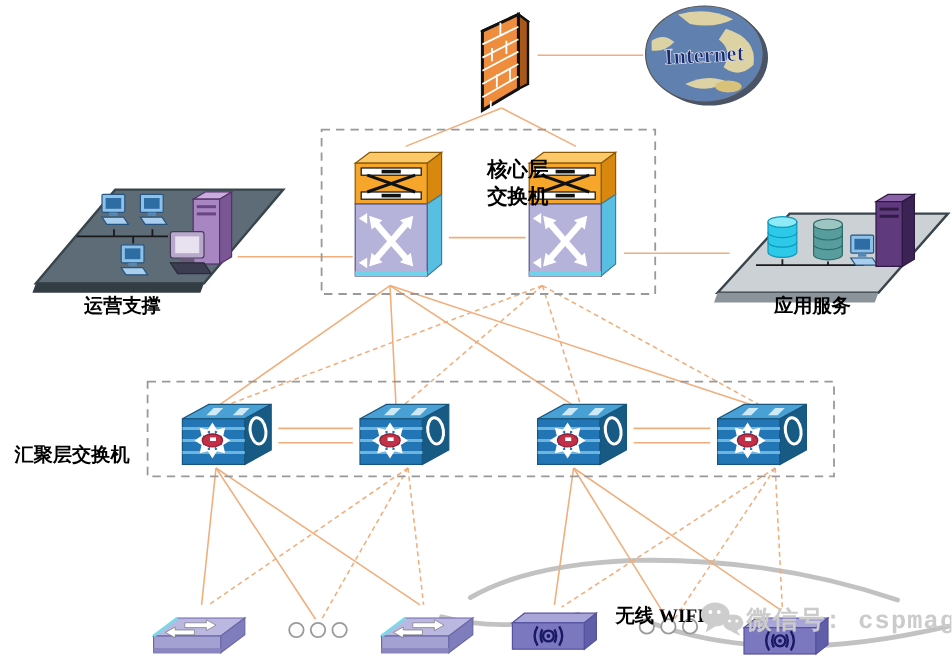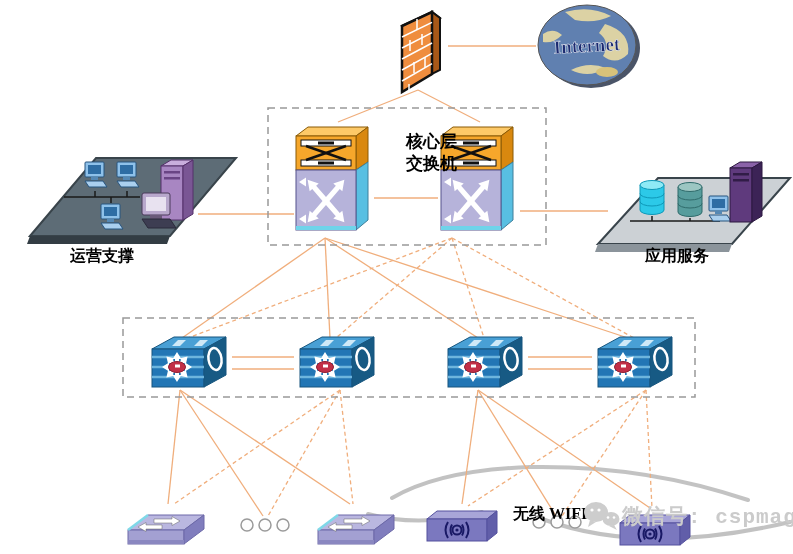--- a/index.html
+++ b/index.html
@@ -323,20 +323,21 @@
     </svg>
   <svg class="abs" style="left:294px;top:334px" width="86" height="58">
       <use href="#sym-agg-switch"></use>
     </svg>
   <svg class="abs" style="left:442px;top:334px" width="86" height="58">
       <use href="#sym-agg-switch"></use>
     </svg>
   <svg class="abs" style="left:592px;top:334px" width="86" height="58">
       <use href="#sym-agg-switch"></use>
     </svg>
+  <div class="label" style="left:12px;top:370px">汇聚层交换机</div>
 
   <svg class="abs" style="left:126px;top:506px" width="80" height="42">
       <use href="#sym-access-switch"></use>
     </svg>
   <svg class="abs" style="left:316px;top:506px" width="80" height="42">
       <use href="#sym-access-switch"></use>
     </svg>
 
   <svg class="abs" style="left:421px;top:506px" width="80" height="40">
       <use href="#sym-ap"></use>

